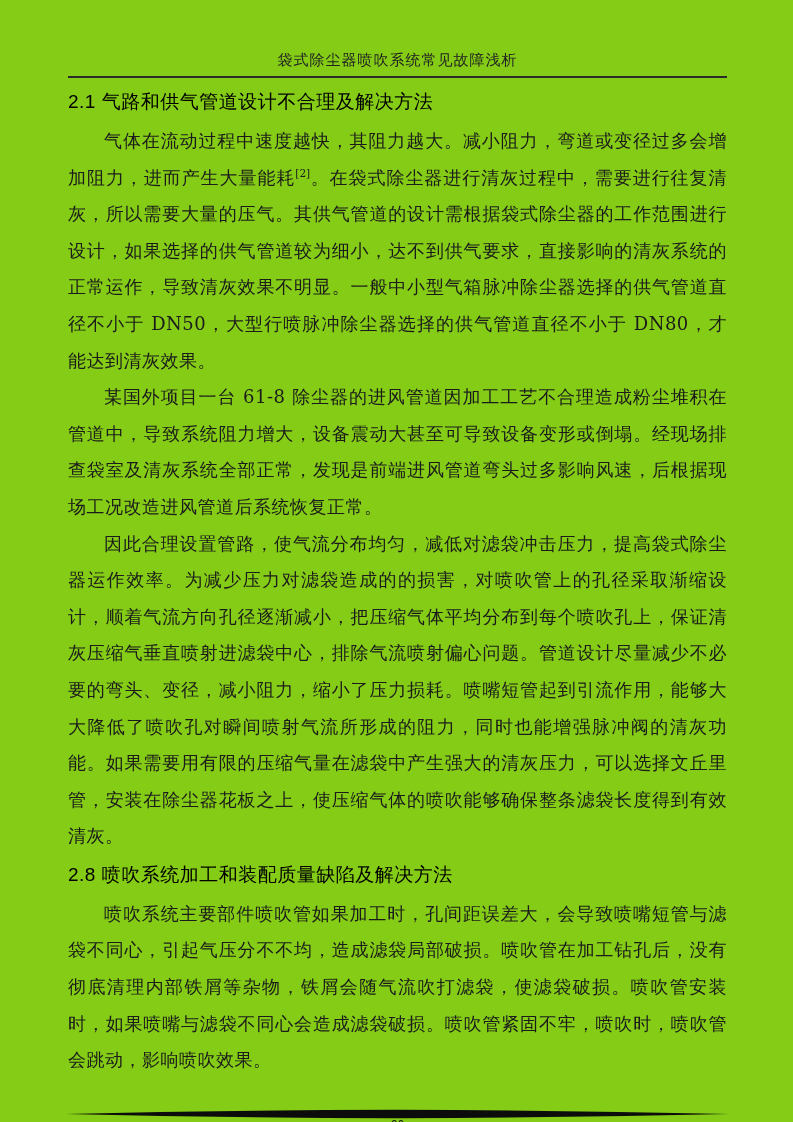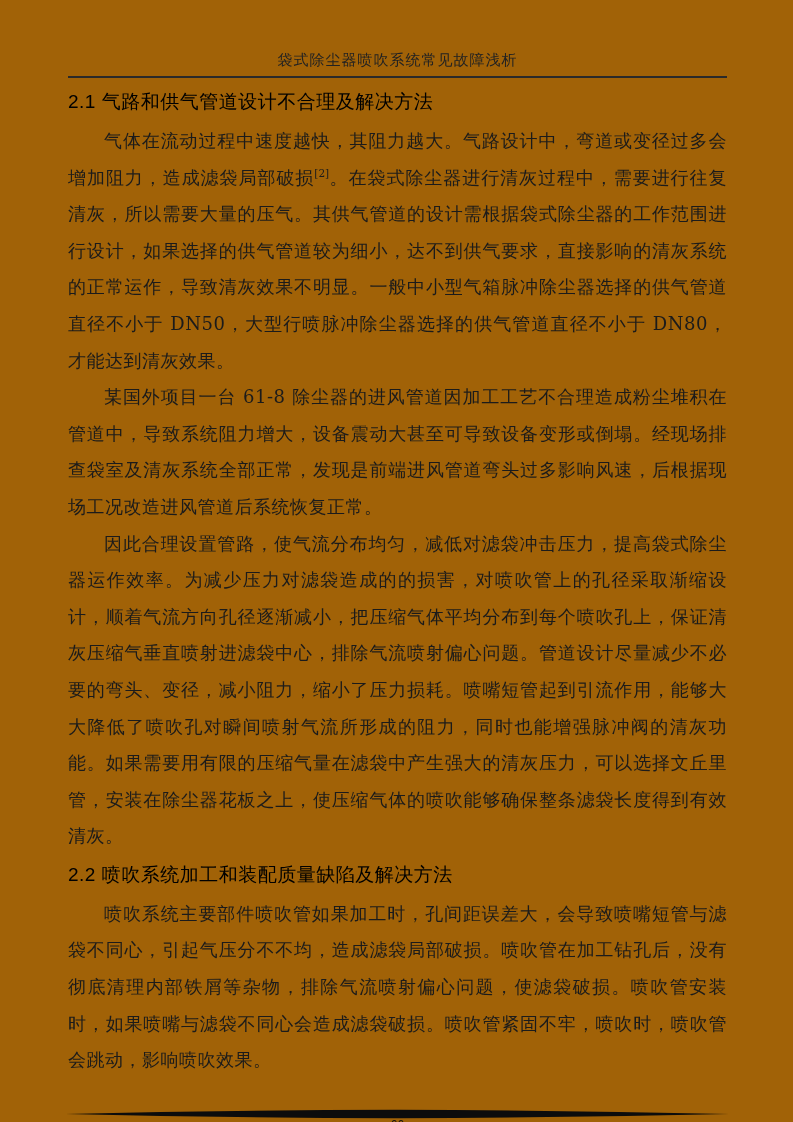--- a/index.html
+++ b/index.html
@@ -1,21 +1,21 @@
 <!DOCTYPE html>
 <html><head>
 <meta charset="utf-8">
 <style>
   html, body { margin: 0; padding: 0; background: #ffffff; }
   .page {
     position: relative;
     width: 793px;
     height: 1122px;
     margin: 0 auto;
-    background: #a16207;
+    background: #84cc16;
     overflow: hidden;
     font-family: "DejaVu Serif", "Liberation Serif", serif;
     color: #1b1b1b;
   }
   .content {
     padding: 0 66px 0 68px;
   }
   .running-head {
     padding-top: 50px;
     text-align: center;
@@ -89,29 +89,29 @@
 <body>
 
 <div class="page">
   <div class="content">
 
     <div class="running-head">袋式除尘器喷吹系统常见故障浅析</div>
     <div class="head-rule"></div>
 
     <h2 class="section-heading">2.1 气路和供气管道设计不合理及解决方法</h2>
 
-    <p class="body-para first-after-heading"><span>气体在流动过程中速度越快，其阻力越大。气路设计中，弯道或变径过多会增加阻力，造成滤袋局部破损</span><sup class="cite">[2]</sup><span>。在袋式除尘器进行清灰过程中，需要进行往复清灰，所以需要大量的压气。其供气管道的设计需根据袋式除尘器的工作范围进行设计，如果选择的供气管道较为细小，达不到供气要求，直接影响的清灰系统的正常运作，导致清灰效果不明显。一般中小型气箱脉冲除尘器选择的供气管道直径不小于 DN50，大型行喷脉冲除尘器选择的供气管道直径不小于 DN80，才能达到清灰效果。</span></p>
+    <p class="body-para first-after-heading"><span>气体在流动过程中速度越快，其阻力越大。减小阻力，弯道或变径过多会增加阻力，进而产生大量能耗</span><sup class="cite">[2]</sup><span>。在袋式除尘器进行清灰过程中，需要进行往复清灰，所以需要大量的压气。其供气管道的设计需根据袋式除尘器的工作范围进行设计，如果选择的供气管道较为细小，达不到供气要求，直接影响的清灰系统的正常运作，导致清灰效果不明显。一般中小型气箱脉冲除尘器选择的供气管道直径不小于 DN50，大型行喷脉冲除尘器选择的供气管道直径不小于 DN80，才能达到清灰效果。</span></p>
 
     <p class="body-para">某国外项目一台 61-8 除尘器的进风管道因加工工艺不合理造成粉尘堆积在管道中，导致系统阻力增大，设备震动大甚至可导致设备变形或倒塌。经现场排查袋室及清灰系统全部正常，发现是前端进风管道弯头过多影响风速，后根据现场工况改造进风管道后系统恢复正常。</p>
 
     <p class="body-para">因此合理设置管路，使气流分布均匀，减低对滤袋冲击压力，提高袋式除尘器运作效率。为减少压力对滤袋造成的的损害，对喷吹管上的孔径采取渐缩设计，顺着气流方向孔径逐渐减小，把压缩气体平均分布到每个喷吹孔上，保证清灰压缩气垂直喷射进滤袋中心，排除气流喷射偏心问题。管道设计尽量减少不必要的弯头、变径，减小阻力，缩小了压力损耗。喷嘴短管起到引流作用，能够大大降低了喷吹孔对瞬间喷射气流所形成的阻力，同时也能增强脉冲阀的清灰功能。如果需要用有限的压缩气量在滤袋中产生强大的清灰压力，可以选择文丘里管，安装在除尘器花板之上，使压缩气体的喷吹能够确保整条滤袋长度得到有效清灰。</p>
 
-    <h2 class="section-heading second">2.2 喷吹系统加工和装配质量缺陷及解决方法</h2>
+    <h2 class="section-heading second">2.8 喷吹系统加工和装配质量缺陷及解决方法</h2>
 
-    <p class="body-para first-after-heading">喷吹系统主要部件喷吹管如果加工时，孔间距误差大，会导致喷嘴短管与滤袋不同心，引起气压分不不均，造成滤袋局部破损。喷吹管在加工钻孔后，没有彻底清理内部铁屑等杂物，排除气流喷射偏心问题，使滤袋破损。喷吹管安装时，如果喷嘴与滤袋不同心会造成滤袋破损。喷吹管紧固不牢，喷吹时，喷吹管会跳动，影响喷吹效果。</p>
+    <p class="body-para first-after-heading">喷吹系统主要部件喷吹管如果加工时，孔间距误差大，会导致喷嘴短管与滤袋不同心，引起气压分不不均，造成滤袋局部破损。喷吹管在加工钻孔后，没有彻底清理内部铁屑等杂物，铁屑会随气流吹打滤袋，使滤袋破损。喷吹管安装时，如果喷嘴与滤袋不同心会造成滤袋破损。喷吹管紧固不牢，喷吹时，喷吹管会跳动，影响喷吹效果。</p>
 
   </div>
 
   <div class="footer">
     <svg class="footer-rule" viewBox="0 0 663 10" preserveAspectRatio="none" aria-hidden="true">
       <path d="M0,5 Q165,1.2 331,0.8 Q497,1.2 663,5 Q497,8.8 331,9.2 Q165,8.8 0,5 Z" fill="#0c0c0c"></path>
     </svg>
     <div class="footer-meta">
       <span class="page-number">66</span>
       <span class="issue-label">2024.No.1</span>

